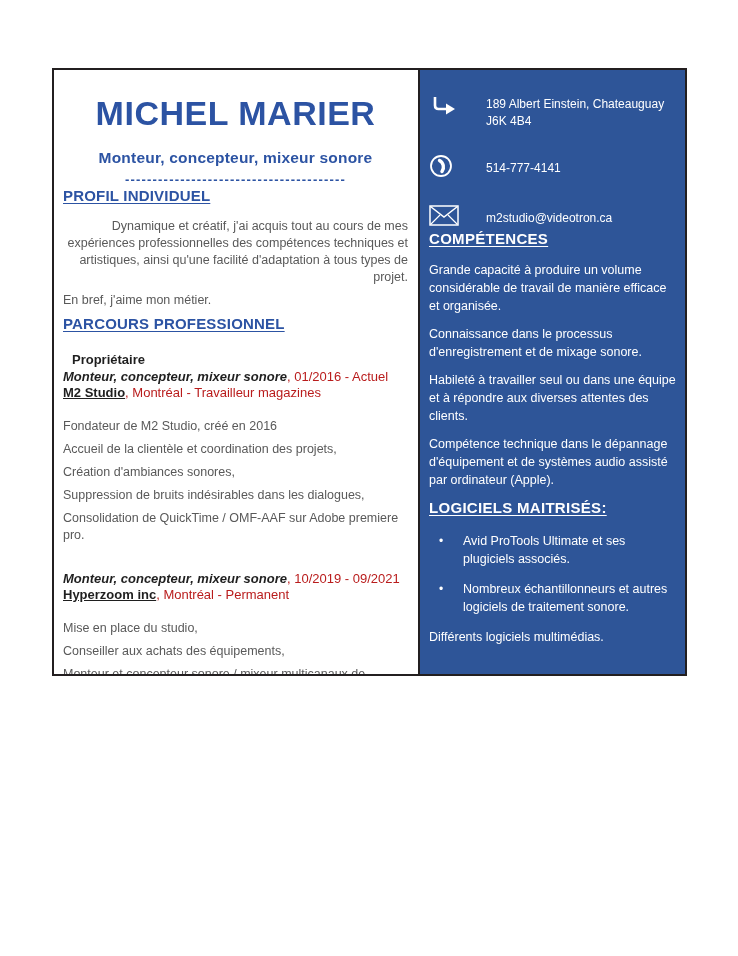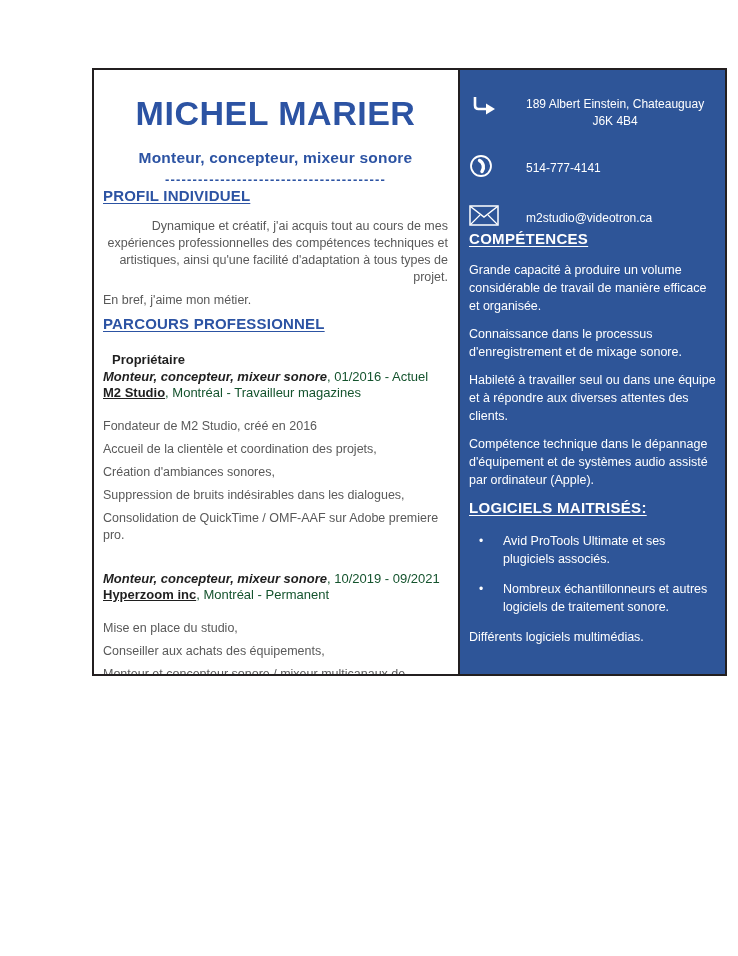--- a/index.html
+++ b/index.html
@@ -3,21 +3,21 @@
 <meta charset="utf-8">
 <style>
   html,body{margin:0;padding:0;background:#ffffff;}
   body{
     width:738px;height:956px;position:relative;overflow:hidden;
     font-family:"Liberation Sans","DejaVu Sans",sans-serif;
     -webkit-font-smoothing:antialiased;
   }
   .page{
     position:absolute;left:52px;top:68px;width:635px;height:608px;
-    box-sizing:border-box;border:2px solid #231f20;display:flex;background:#ffffff;margin-left:40px;
+    box-sizing:border-box;border:2px solid #231f20;display:flex;background:#ffffff;
   }
   
   .col-left{
     width:364px;box-sizing:border-box;background:#ffffff;
     padding:14px 10px 0 9px;overflow:hidden;
   }
   .name{
     margin:10px 0 0 0;text-align:center;
     font-size:34px;font-weight:bold;letter-spacing:.5px;
     color:#2c53a3;line-height:38px;white-space:nowrap;
@@ -37,33 +37,33 @@
   }
   .sec-profile{margin-top:52px;}
   .sec-parcours{margin-top:31px;}
   .col-left p{
     margin:0 0 6px 0;font-size:12.5px;line-height:17px;color:#595959;
   }
   .col-left .lead{margin-top:14px;text-align:right;}
   .job-head{margin-top:20px;font-size:13px;line-height:16.5px;color:#595959;}
   .job-head .role{font-weight:bold;color:#1f1f1f;display:block;padding-left:9px;}
   .job-head .jtitle{font-weight:bold;font-style:italic;color:#1f1f1f;}
-  .job-head .jrest{color:#14532d;}
+  .job-head .jrest{color:#b91c1c;}
   .job-head .jrest.it{}
   .job-head .company{font-weight:bold;color:#1f1f1f;text-decoration:underline;text-underline-offset:1px;}
   .duties{margin-top:16px;}
   .job2{margin-top:27px;}
   
   .col-right{
     flex:1;box-sizing:border-box;background:#2e5598;color:#ffffff;
     border-left:2px solid #231f20;padding:24px 6px 0 9px;overflow:hidden;
   }
   .contact-row{display:flex;align-items:flex-start;margin-bottom:24px;}
   .contact-row .icon{width:32px;flex:0 0 32px;margin-right:25px;padding-top:1px;}
-  .contact-row .ctext{font-size:12px;line-height:16.5px;padding-top:2px;text-align:center;}
+  .contact-row .ctext{font-size:12px;line-height:16.5px;padding-top:2px;}
   .row-phone{margin-bottom:22px;align-items:center;}
   .row-mail{margin-bottom:0;align-items:center;}
   h2.wsec{
     margin:0;font-size:15px;font-weight:bold;letter-spacing:.3px;color:#ffffff;
     text-decoration:underline;text-underline-offset:2px;
   }
   .sec-comp{margin-top:27px;}
   .sec-logi{margin-top:37px;}
   .col-right p.skill{
     margin:0 0 10px 0;font-size:12.5px;line-height:18px;color:#ffffff;

